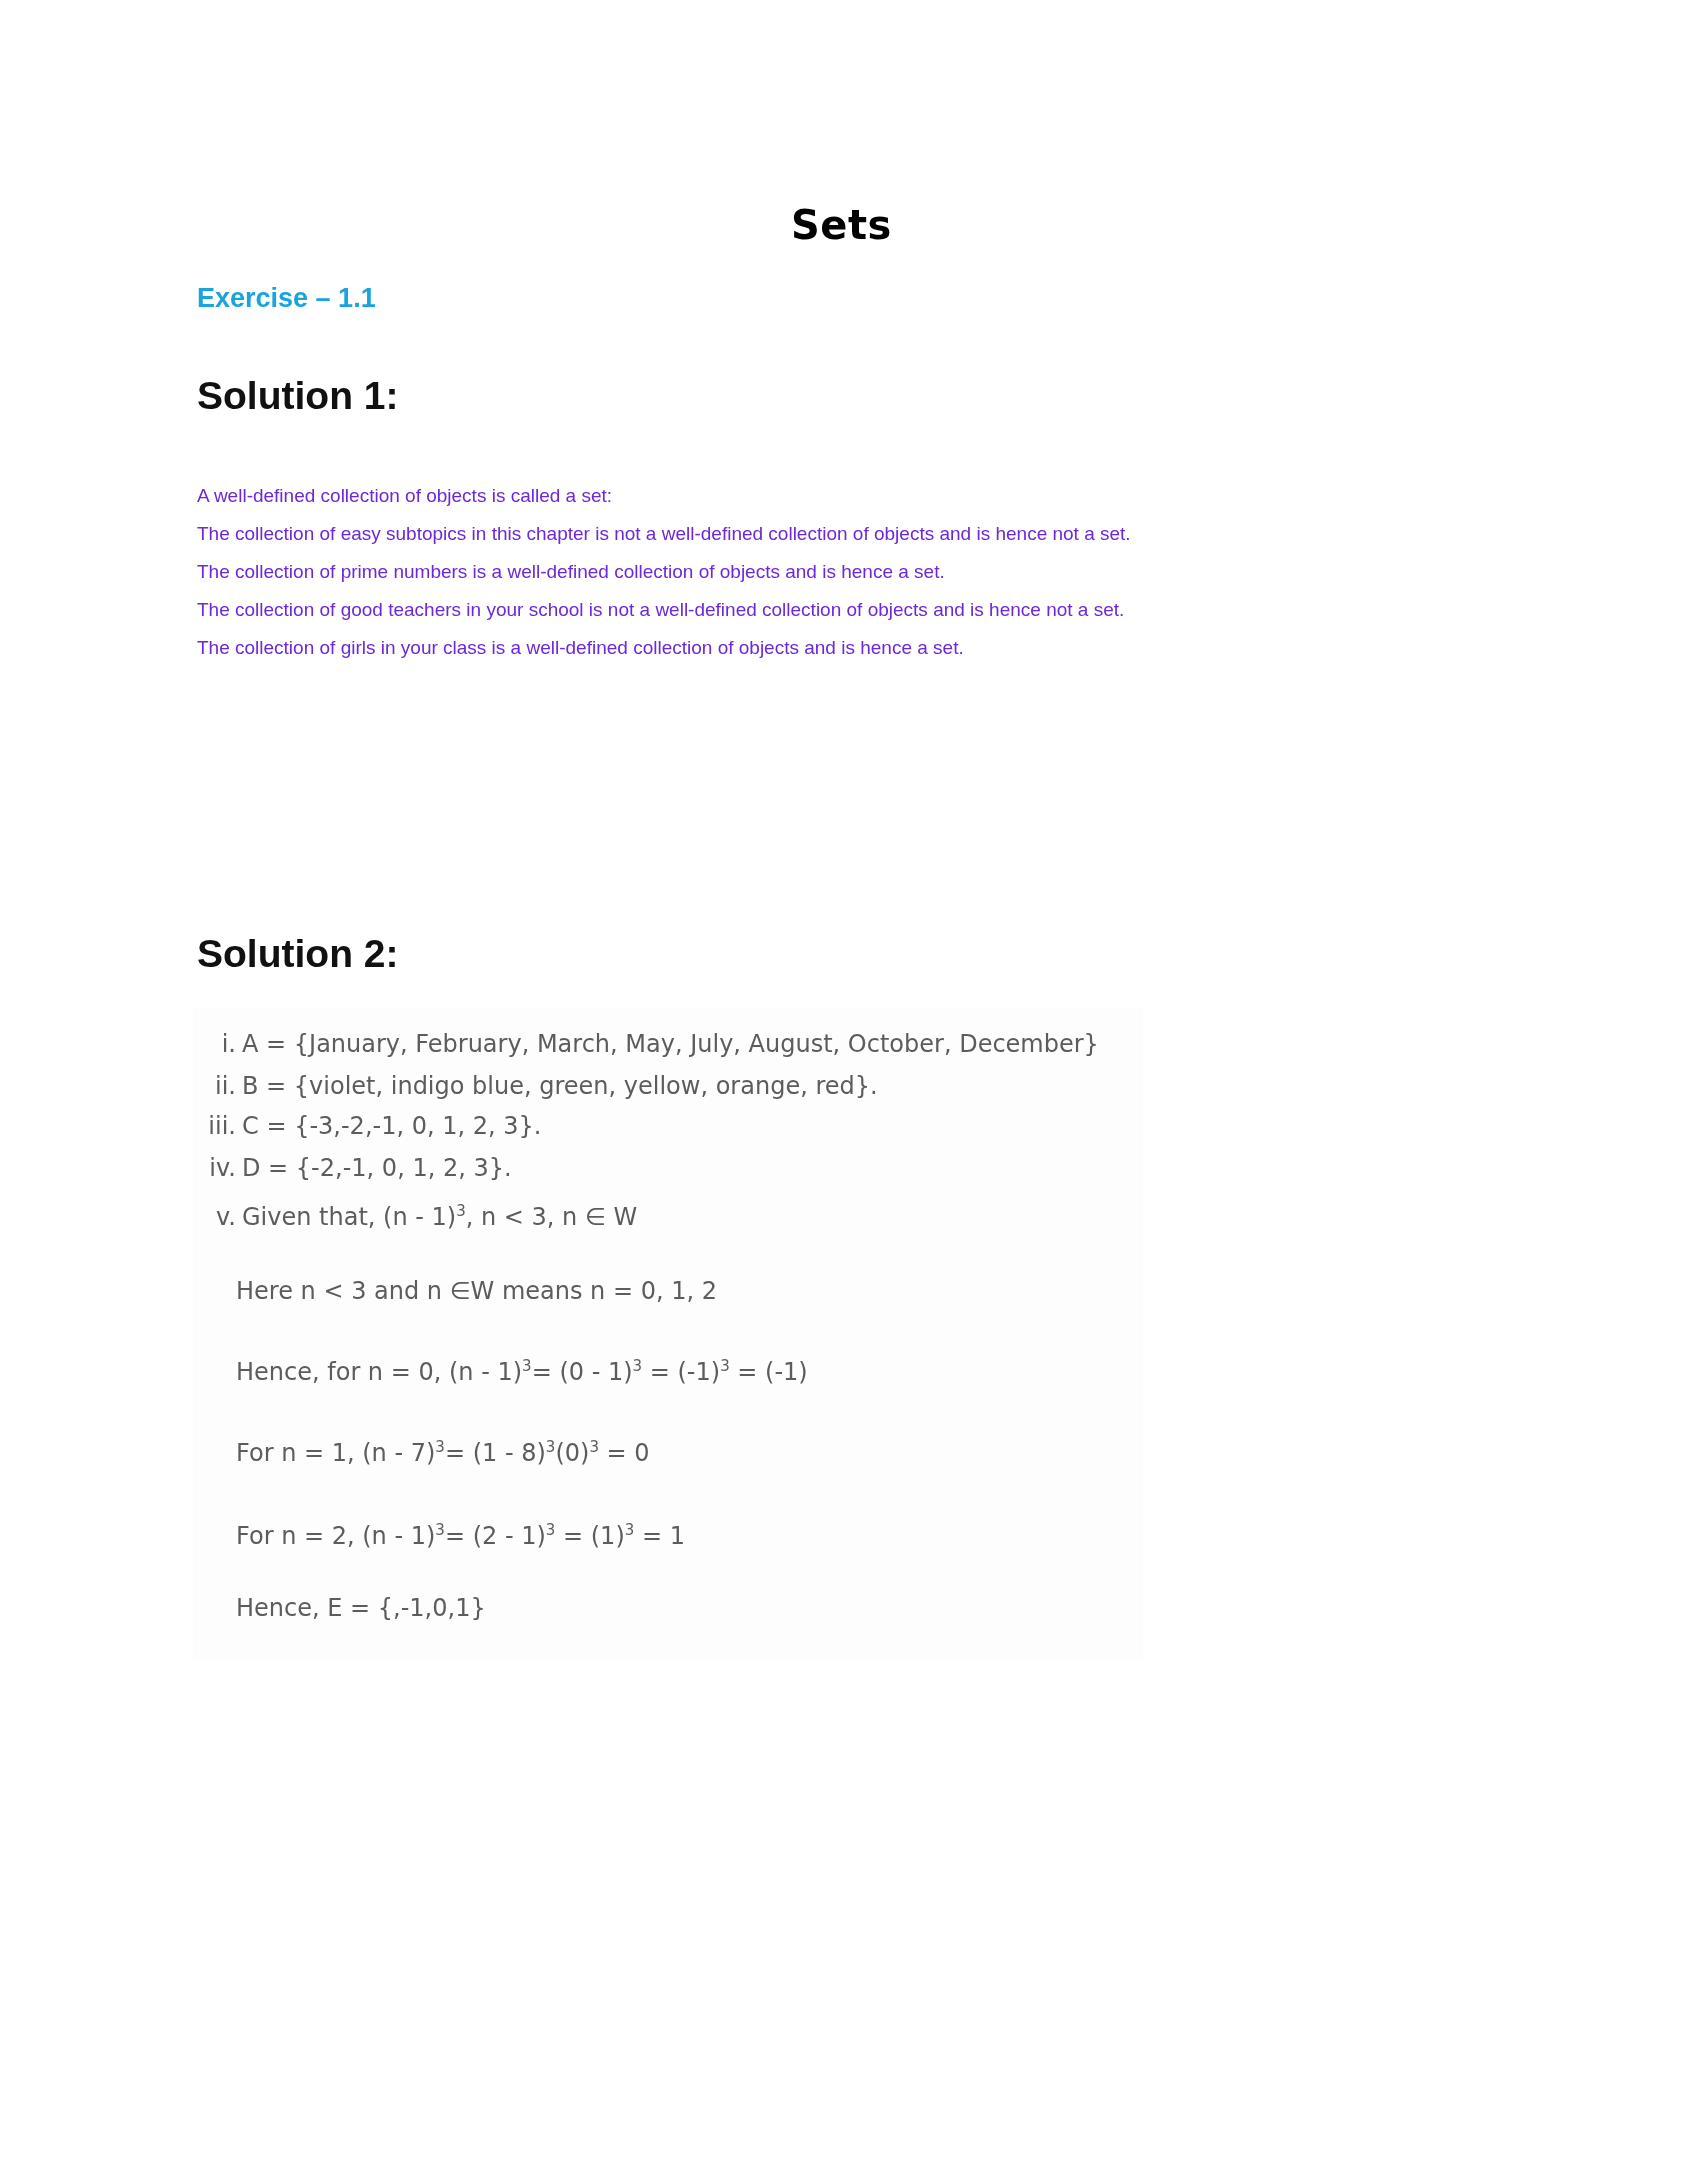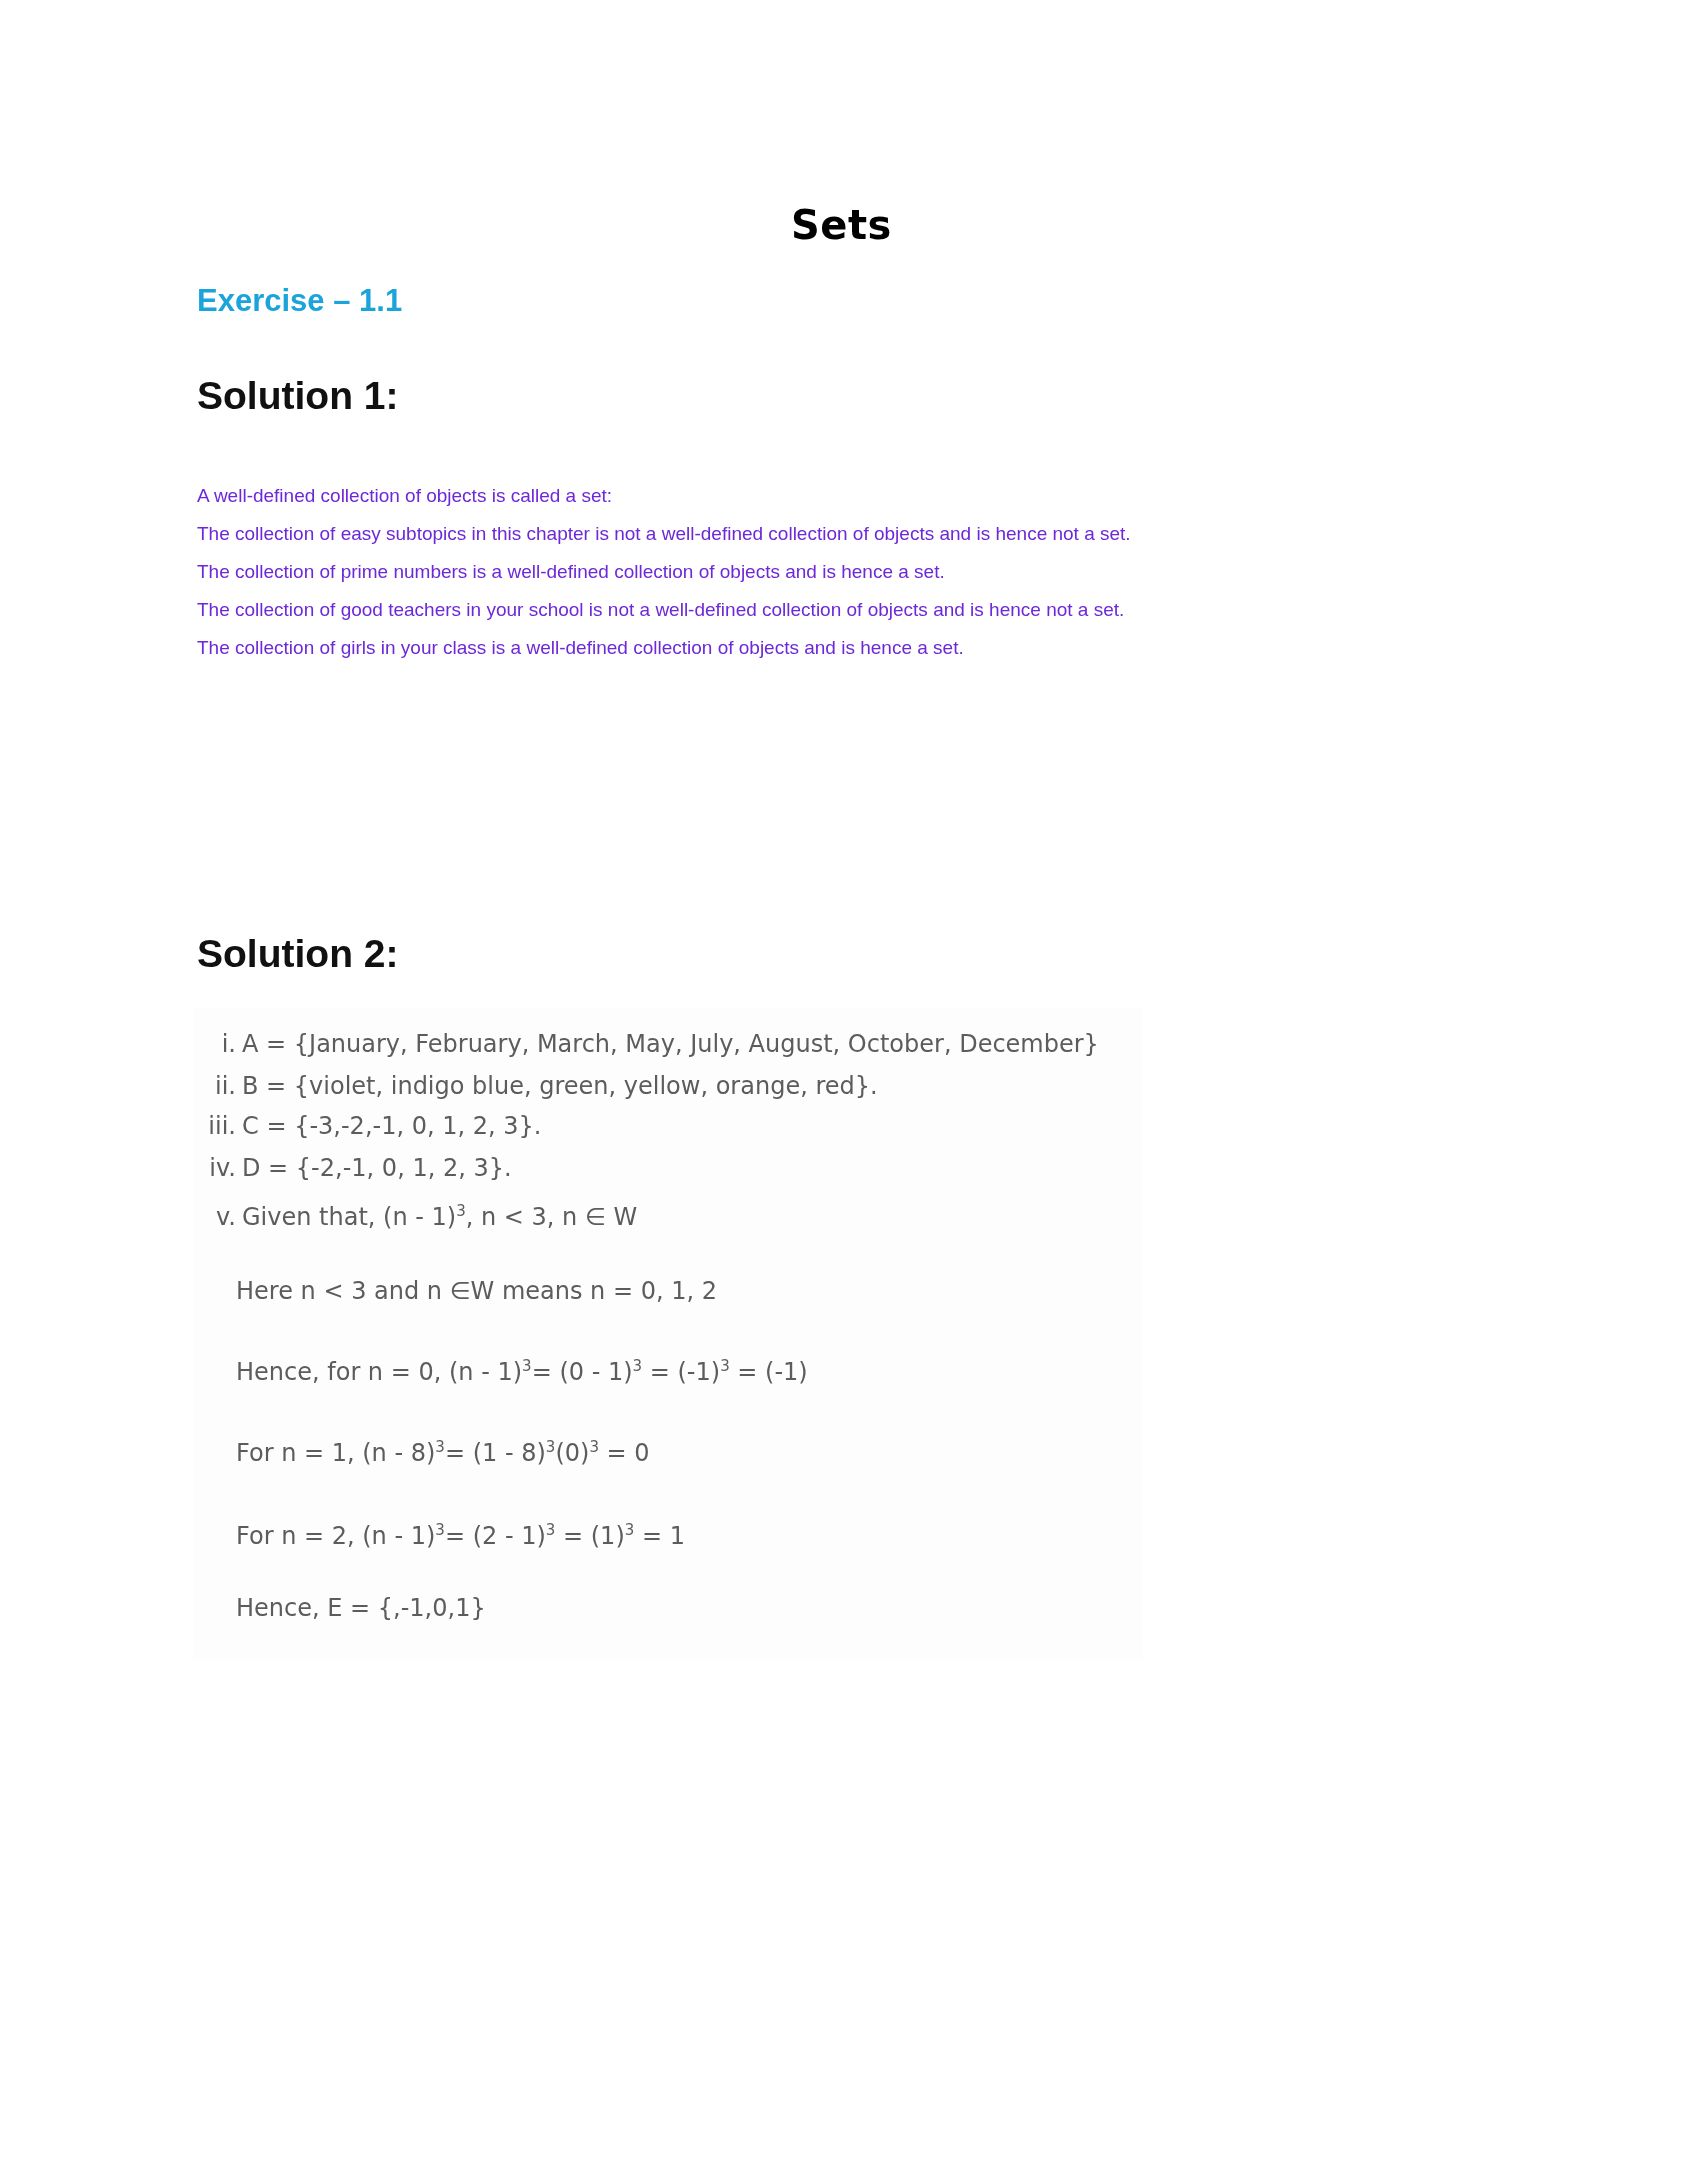--- a/index.html
+++ b/index.html
@@ -5,21 +5,21 @@
   html, body { margin: 0; padding: 0; background: #ffffff; }
   body { width: 1683px; height: 2178px; position: relative; overflow: hidden; }
   .page { position: absolute; left: 0; top: 0; width: 1683px; height: 2178px; }
   .title {
     position: absolute; left: 0; width: 1683px; top: 202px;
     text-align: center; font-family: "DejaVu Sans", sans-serif; font-weight: bold;
     font-size: 40px; color: #000; letter-spacing: 0.5px;
   }
   .exercise {
     position: absolute; left: 197px; top: 283px;
-    font-family: "Liberation Sans", sans-serif; font-weight: bold; font-size: 31px;
+    font-family: "Liberation Sans", sans-serif; font-weight: bold; font-size: 27px;
     color: #1ba4dc;
   }
   .sol-heading {
     position: absolute; left: 197px;
     font-family: "Liberation Sans", sans-serif; font-weight: bold; font-size: 39px; color: #111;
   }
   .sol1-body {
     position: absolute; left: 197px; top: 477px; width: 1287px;
     font-family: "Liberation Sans", sans-serif; font-size: 19px; line-height: 38px; color: #6d28d9;
   }
@@ -81,21 +81,21 @@
     </div>
   </div>
 
   <div class="sol2-sub" style="top:1277px;">Here n &lt; 3 and n ∈W means n = 0, 1, 2</div>
 
   <div class="sol2-sub" style="top:1358px;">
     <span>Hence, for n = 0, (n - 1)</span><sup>3</sup><span>= (0 - 1)</span><sup>3</sup><span> = (-1)</span><sup>3</sup><span> = (-1)</span>
   </div>
 
   <div class="sol2-sub" style="top:1439px;">
-    <span>For n = 1, (n - 8)</span><sup>3</sup><span>= (1 - 8)</span><sup>3</sup><span>(0)</span><sup>3</sup><span> = 0</span>
+    <span>For n = 1, (n - 7)</span><sup>3</sup><span>= (1 - 8)</span><sup>3</sup><span>(0)</span><sup>3</sup><span> = 0</span>
   </div>
 
   <div class="sol2-sub" style="top:1522px;">
     <span>For n = 2, (n - 1)</span><sup>3</sup><span>= (2 - 1)</span><sup>3</sup><span> = (1)</span><sup>3</sup><span> = 1</span>
   </div>
 
   <div class="sol2-sub" style="top:1594px;">Hence, E = {,-1,0,1}</div>
 
 </div>
 

